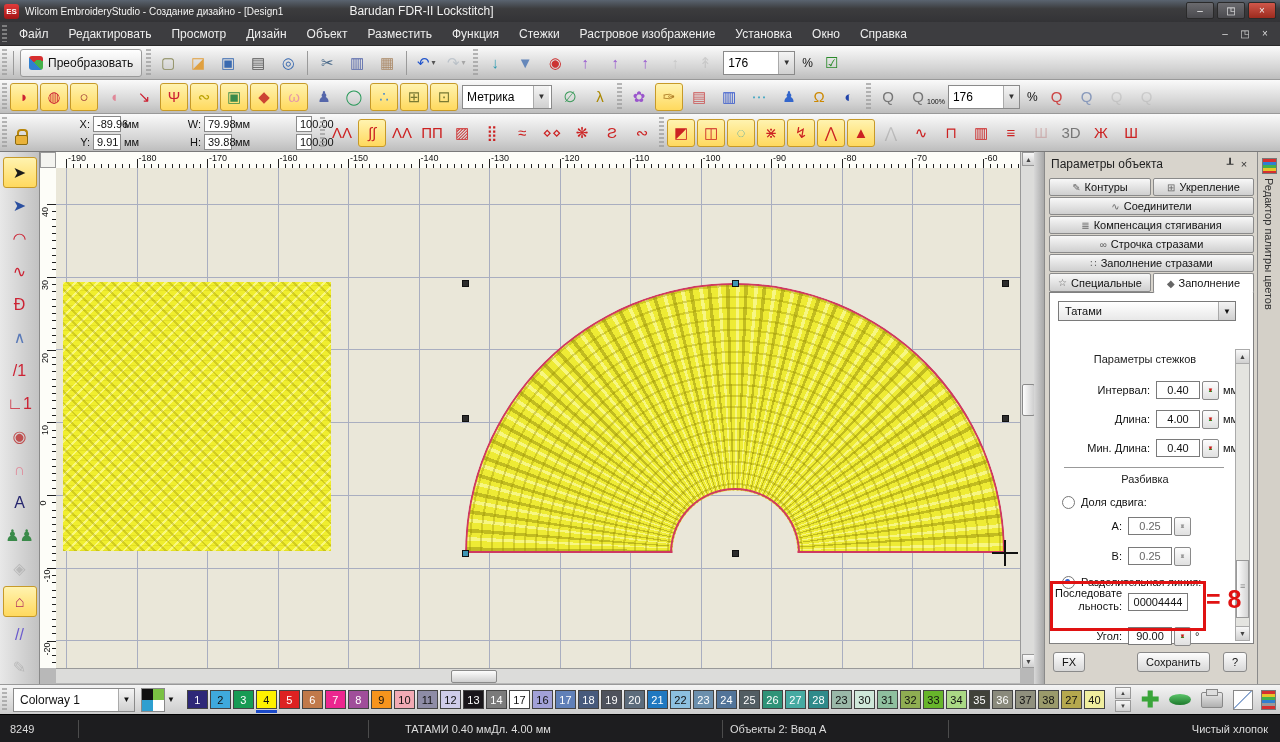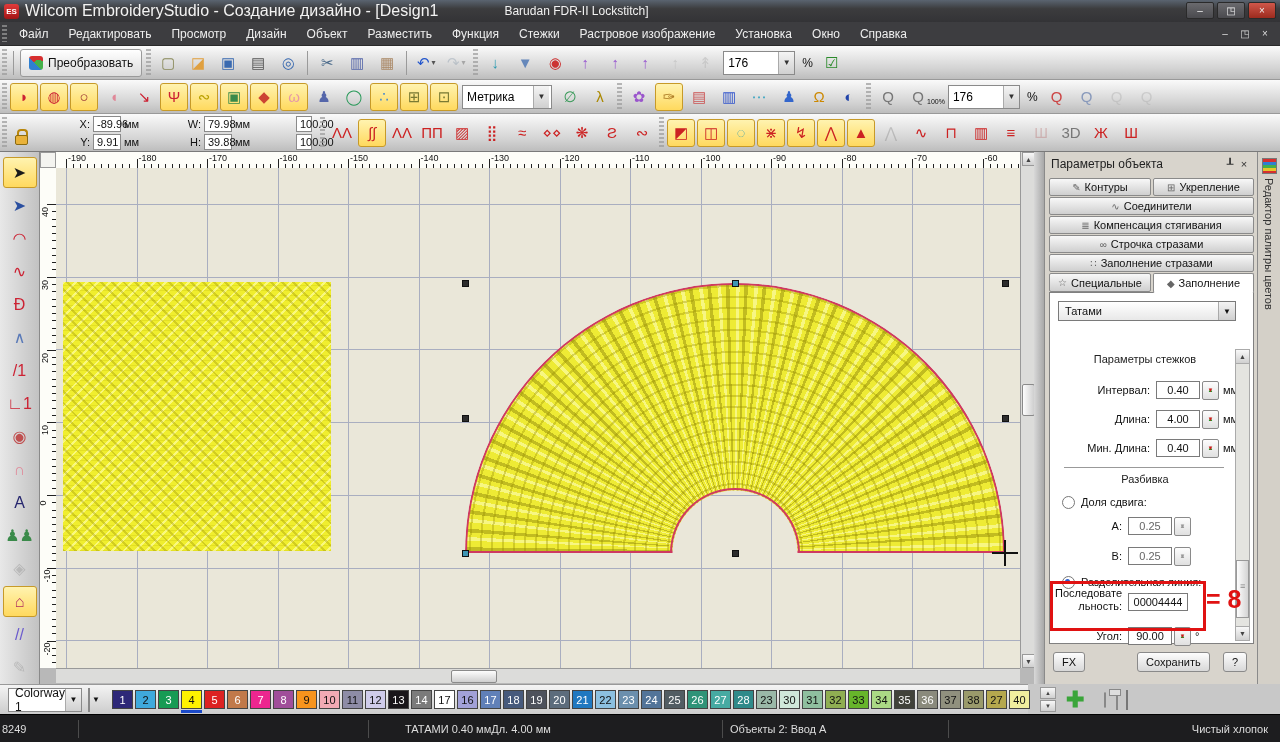--- a/index.html
+++ b/index.html
@@ -5,21 +5,21 @@
   html,body{margin:0;padding:0;background:#555;}
   .app{position:relative;width:1280px;height:742px;overflow:hidden;
        font-family:"Liberation Sans",sans-serif;font-size:12px;color:#111;
        background:#c8c8c8;user-select:none;}
   
   .titlebar{position:absolute;left:0;top:0;width:1280px;height:22px;
     background:linear-gradient(#5a6470,#3c3c3e 40%,#333336);color:#f2f2f2;
     display:flex;align-items:center;gap:6px;padding-left:4px;box-sizing:border-box;}
   .es-logo{width:15px;height:15px;background:linear-gradient(#e23b3b,#a31515);border-radius:3px;
     color:#fff;font-size:8px;font-weight:bold;display:flex;align-items:center;justify-content:center;}
-  .title-main{font-size:16px;}
+  .title-main{font-size:10px;}
   .title-machine{font-size:12px;margin-left:60px;}
   .winbtns{position:absolute;right:4px;top:2px;display:flex;gap:3px;}
   .wbtn{width:26px;height:15px;display:flex;align-items:center;justify-content:center;
     font-size:10px;color:#eee;background:linear-gradient(#6a6a6e,#4a4a4e);border:1px solid #2a2a2a;border-radius:2px;}
   .wbtn.close{background:linear-gradient(#d0574a,#9c2b1e);}
   
   .menubar{position:absolute;left:0;top:22px;width:1280px;height:24px;background:#3d3d40;
     display:flex;align-items:center;color:#eee;border-bottom:1px solid #2a2a2a;box-sizing:border-box;}
   .menubar .item{padding:0 10px;height:100%;display:flex;align-items:center;}
   .mnu-winbtns{margin-left:auto;display:flex;gap:2px;margin-right:6px;color:#ddd;font-size:10px;}
@@ -146,21 +146,21 @@
   .pthumb{position:absolute;left:0;top:210px;width:13px;height:58px;background:linear-gradient(to right,#fdfdfd,#d4d4d4);border:1px solid #999;box-sizing:border-box;}
   .pthumb:after{content:"≡";position:absolute;left:3px;top:20px;font-size:9px;color:#888;}
   .pbtn{position:absolute;height:20px;border:1px solid #8a8a8a;border-radius:3px;background:linear-gradient(#fdfdfd,#d8d8d8);
     display:flex;align-items:center;justify-content:center;font-size:11px;padding:0 8px;box-sizing:border-box;}
   
   .vstrip{position:absolute;left:1257px;top:0;width:23px;height:532px;background:#d4d0c8;border-left:1px solid #8a8a8a;box-sizing:border-box;}
   .vstrip .sicon{margin:6px auto 4px auto;width:13px;height:14px;
     background:repeating-linear-gradient(to bottom,#d62f2f 0 3px,#2f7fd0 3px 6px,#45b04a 6px 9px,#e8c42a 9px 12px);border:1px solid #777;}
   .vstrip .slabel{writing-mode:vertical-rl;font-size:11px;color:#333;margin-left:5px;}
   
-  .palbar{position:absolute;left:0;top:684px;width:1028px;height:30px;
+  .palbar{position:absolute;left:0;top:684px;width:1280px;height:30px;
     background:linear-gradient(#f4f4f4,#cccccc);border-top:1px solid #999;display:flex;align-items:center;box-sizing:border-box;}
   .cw-combo{display:flex;align-items:center;height:22px;width:120px;border:1px solid #8a8a8a;background:#fff;margin:0 4px;}
   .cw-combo .val{flex:1;padding-left:6px;font-size:12px;}
   .cw-combo .caret{width:15px;height:100%;display:flex;align-items:center;justify-content:center;font-size:8px;background:linear-gradient(#f4f4f4,#d0d0d0);border-left:1px solid #aaa;}
   .pal-ic{width:22px;height:22px;border:1px solid #888;margin:0 2px;
     background:conic-gradient(#7ac143 0 25%,#ffffff 0 50%,#2f9fd0 0 75%,#111 0);}
   .swatches{display:flex;align-items:flex-start;margin-left:8px;}
   .swatch{position:relative;width:21px;height:19px;border:1px solid #444;margin-right:2px;
     display:flex;align-items:center;justify-content:center;font-size:11px;box-sizing:border-box;}
   .swatch .selbar{position:absolute;left:-1px;bottom:-5px;width:21px;height:3px;background:#1a49c8;}
@@ -169,21 +169,21 @@
   .plus-ic{color:#3aa53a;font-size:22px;font-weight:bold;margin-left:10px;}
   .ellipse-ic{width:22px;height:11px;border-radius:50%;background:linear-gradient(#5cc46a,#1d7a2c);margin-left:10px;}
   .print-ic{width:20px;height:14px;background:linear-gradient(#e8e8e8,#b0b0b0);border:1px solid #888;border-radius:2px;margin-left:10px;position:relative;}
   .print-ic:after{content:"";position:absolute;left:4px;top:-4px;width:10px;height:5px;background:#ddd;border:1px solid #888;}
   .noline-ic{width:18px;height:18px;background:linear-gradient(135deg,#fff 46%,#3a6ab0 48%,#fff 52%);border:1px solid #888;margin-left:10px;}
   .bars-ic{width:13px;height:18px;background:repeating-linear-gradient(to bottom,#d62f2f 0 3px,#e8c42a 3px 6px,#45b04a 6px 9px,#2f7fd0 9px 12px,#999 12px 15px);border:1px solid #777;margin-left:8px;}
   
   .statusbar{position:absolute;left:0;top:714px;width:1280px;height:28px;background:#1d1d1f;color:#ddd;
     font-size:11px;display:flex;align-items:center;border-top:1px solid #000;box-sizing:border-box;}
   .statusbar .seg-sep{width:1px;height:18px;background:#4c4c4c;}
-  .st-stitches{width:78px;padding-left:2px;box-sizing:border-box;}
+  .st-stitches{width:78px;padding-left:10px;box-sizing:border-box;}
   .st-info{position:absolute;left:405px;}
   .st-sep1{position:absolute;left:368px;}
   .st-obj{position:absolute;left:730px;}
   .st-sep2{position:absolute;left:722px;}
   .st-sep3{position:absolute;left:948px;}
   .st-fabric{position:absolute;right:12px;}
 </style>
 </head>
 <body>
 

